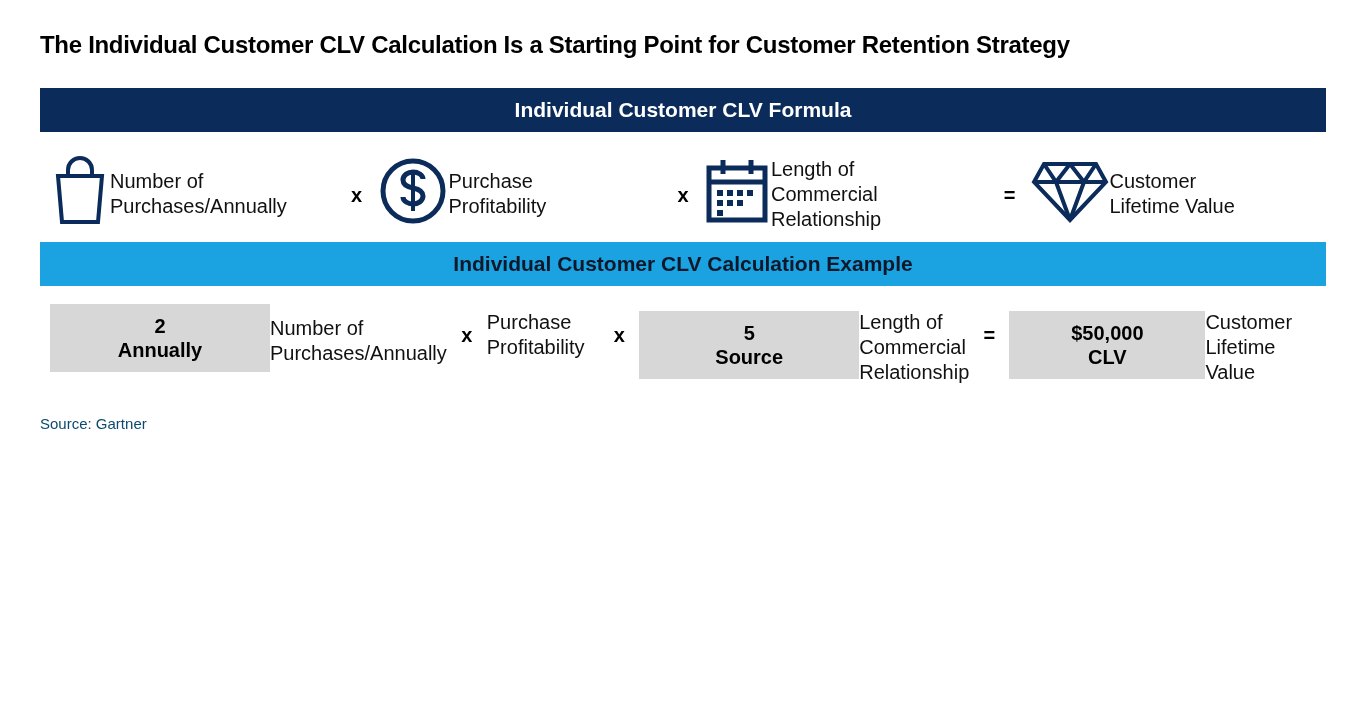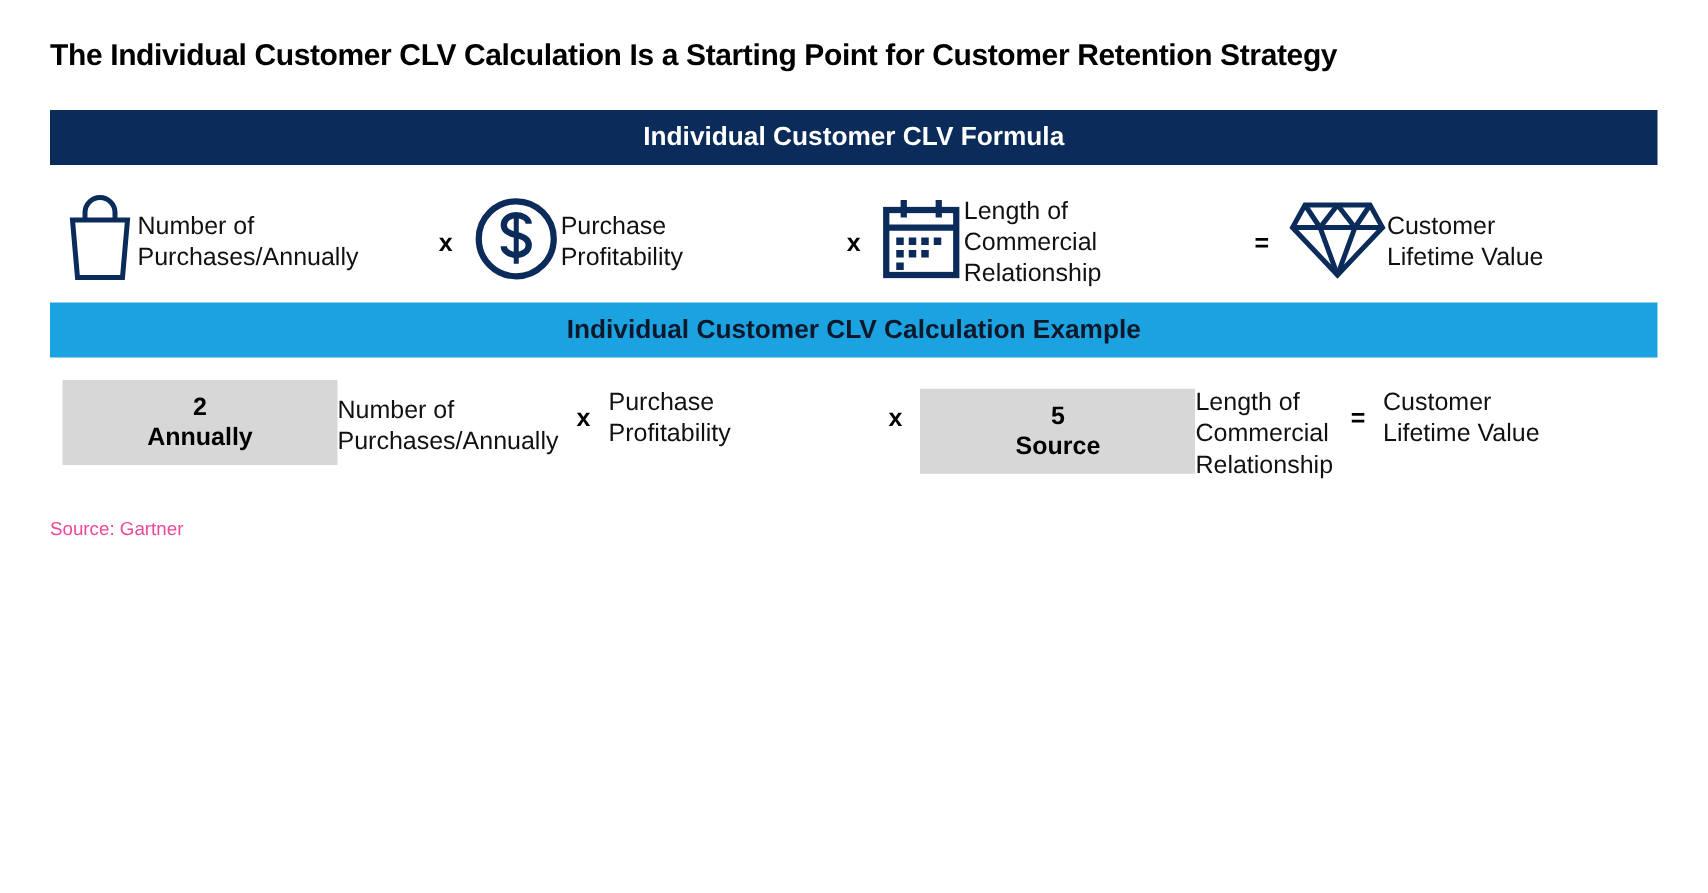--- a/index.html
+++ b/index.html
@@ -75,21 +75,21 @@
     line-height: 1.2;
     display: flex;
     flex-direction: column;
     align-items: center;
     justify-content: center;
     min-height: 60px;
   }
   .source {
     margin-top: 20px;
     font-size: 15px;
-    color: #ec4899;
+    color: #0c4a6e;
   }
   svg { display: block; }
 </style>
 </head>
 <body>
 
 <h1 class="title">The Individual Customer CLV Calculation Is a Starting Point for Customer Retention Strategy</h1>
 
 <div class="banner banner-dark">Individual Customer CLV Formula</div>
 
@@ -167,17 +167,21 @@
   <div class="op" style="padding-top:20px">x</div>
   <div class="cell">
     <div class="value-box">
       <div>5</div>
       <div>Source</div>
     </div>
     <div class="label">Length of<br>Commercial<br>Relationship</div>
   </div>
   <div class="op" style="padding-top:20px">=</div>
   <div class="cell">
+    <div class="value-box">
+      <div>$50,000</div>
+      <div>CLV</div>
+    </div>
     <div class="label">Customer<br>Lifetime Value</div>
   </div>
 </div>
 
 <div class="source">Source: Gartner</div>
 
 </body></html>

